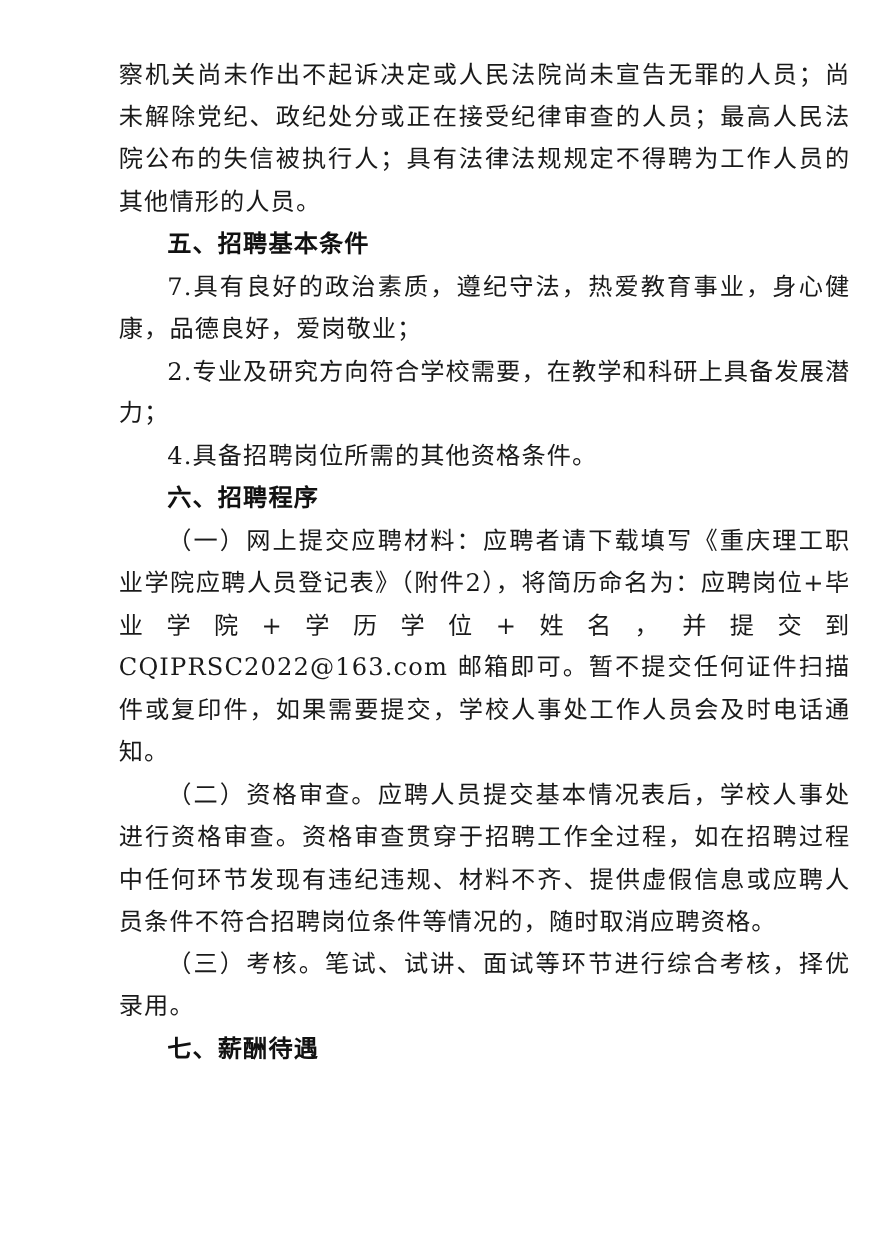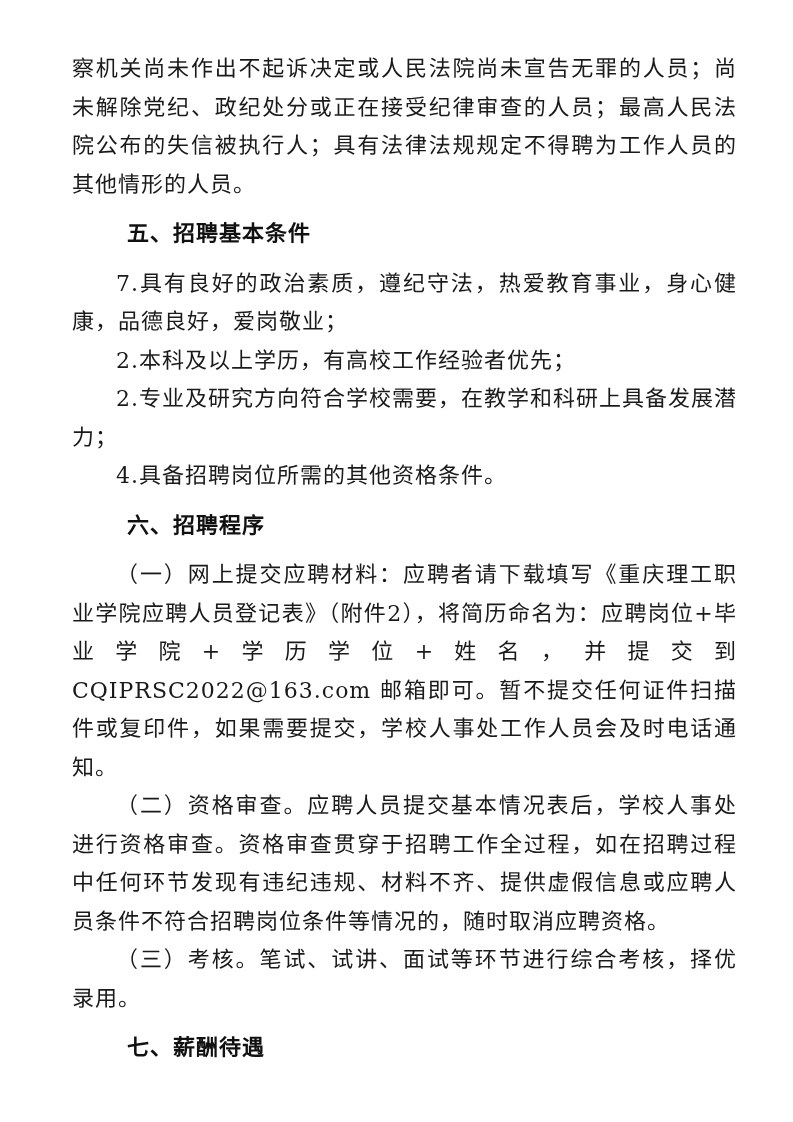--- a/index.html
+++ b/index.html
@@ -7,21 +7,21 @@
     padding: 0;
     background: #ffffff;
   }
   .page {
     position: relative;
     width: 793px;
     height: 1122px;
     margin: 0 auto;
     background: #ffffff;
     box-sizing: border-box;
-    padding: 50px 56px 0 72px;
+    padding: 50px 56px 0 108px;
     overflow: hidden;
     color: #1a1a1a;
   }
   .doc-body {
     width: 665px;
   }
   p.body {
     font-family: "DejaVu Serif", "Liberation Serif", serif;
     font-size: 22px;
     line-height: 38.5px;
@@ -33,21 +33,21 @@
   }
   p.body.indent {
     text-indent: 2em;
   }
   h2.heading {
     font-family: "DejaVu Sans", "Liberation Sans", sans-serif;
     font-size: 22px;
     font-weight: bold;
     line-height: 38.5px;
     letter-spacing: 1px;
-    margin: 11px;
+    margin: 0;
     text-indent: 2em;
     color: #111111;
   }
   .lead {
     font-weight: normal;
   }
   .lead.bold {
     font-weight: normal;
   }
 </style>
@@ -56,21 +56,20 @@
 
 <div class="page">
   <div class="doc-body">
 
     <p class="body">察机关尚未作出不起诉决定或人民法院尚未宣告无罪的人员；尚未解除党纪、政纪处分或正在接受纪律审查的人员；最高人民法院公布的失信被执行人；具有法律法规规定不得聘为工作人员的其他情形的人员。</p>
 
     <h2 class="heading">五、招聘基本条件</h2>
 
     <p class="body indent">7.具有良好的政治素质，遵纪守法，热爱教育事业，身心健康，品德良好，爱岗敬业；</p>
 
-    <p class="body indent">2.本科及以上学历，有高校工作经验者优先；</p>
 
     <p class="body indent">2.专业及研究方向符合学校需要，在教学和科研上具备发展潜力；</p>
 
     <p class="body indent">4.具备招聘岗位所需的其他资格条件。</p>
 
     <h2 class="heading">六、招聘程序</h2>
 
     <p class="body indent"><span class="lead">（一）网上提交应聘材料：</span><span>应聘者请下载填写《重庆理工职业学院应聘人员登记表》（附件2），将简历命名为：应聘岗位+毕业学院+学历学位+姓名，并提交到 CQIPRSC2022@163.com 邮箱即可。暂不提交任何证件扫描件或复印件，如果需要提交，学校人事处工作人员会及时电话通知。</span></p>
 
     <p class="body indent"><span class="lead bold">（二）资格审查。</span><span>应聘人员提交基本情况表后，学校人事处进行资格审查。资格审查贯穿于招聘工作全过程，如在招聘过程中任何环节发现有违纪违规、材料不齐、提供虚假信息或应聘人员条件不符合招聘岗位条件等情况的，随时取消应聘资格。</span></p>

